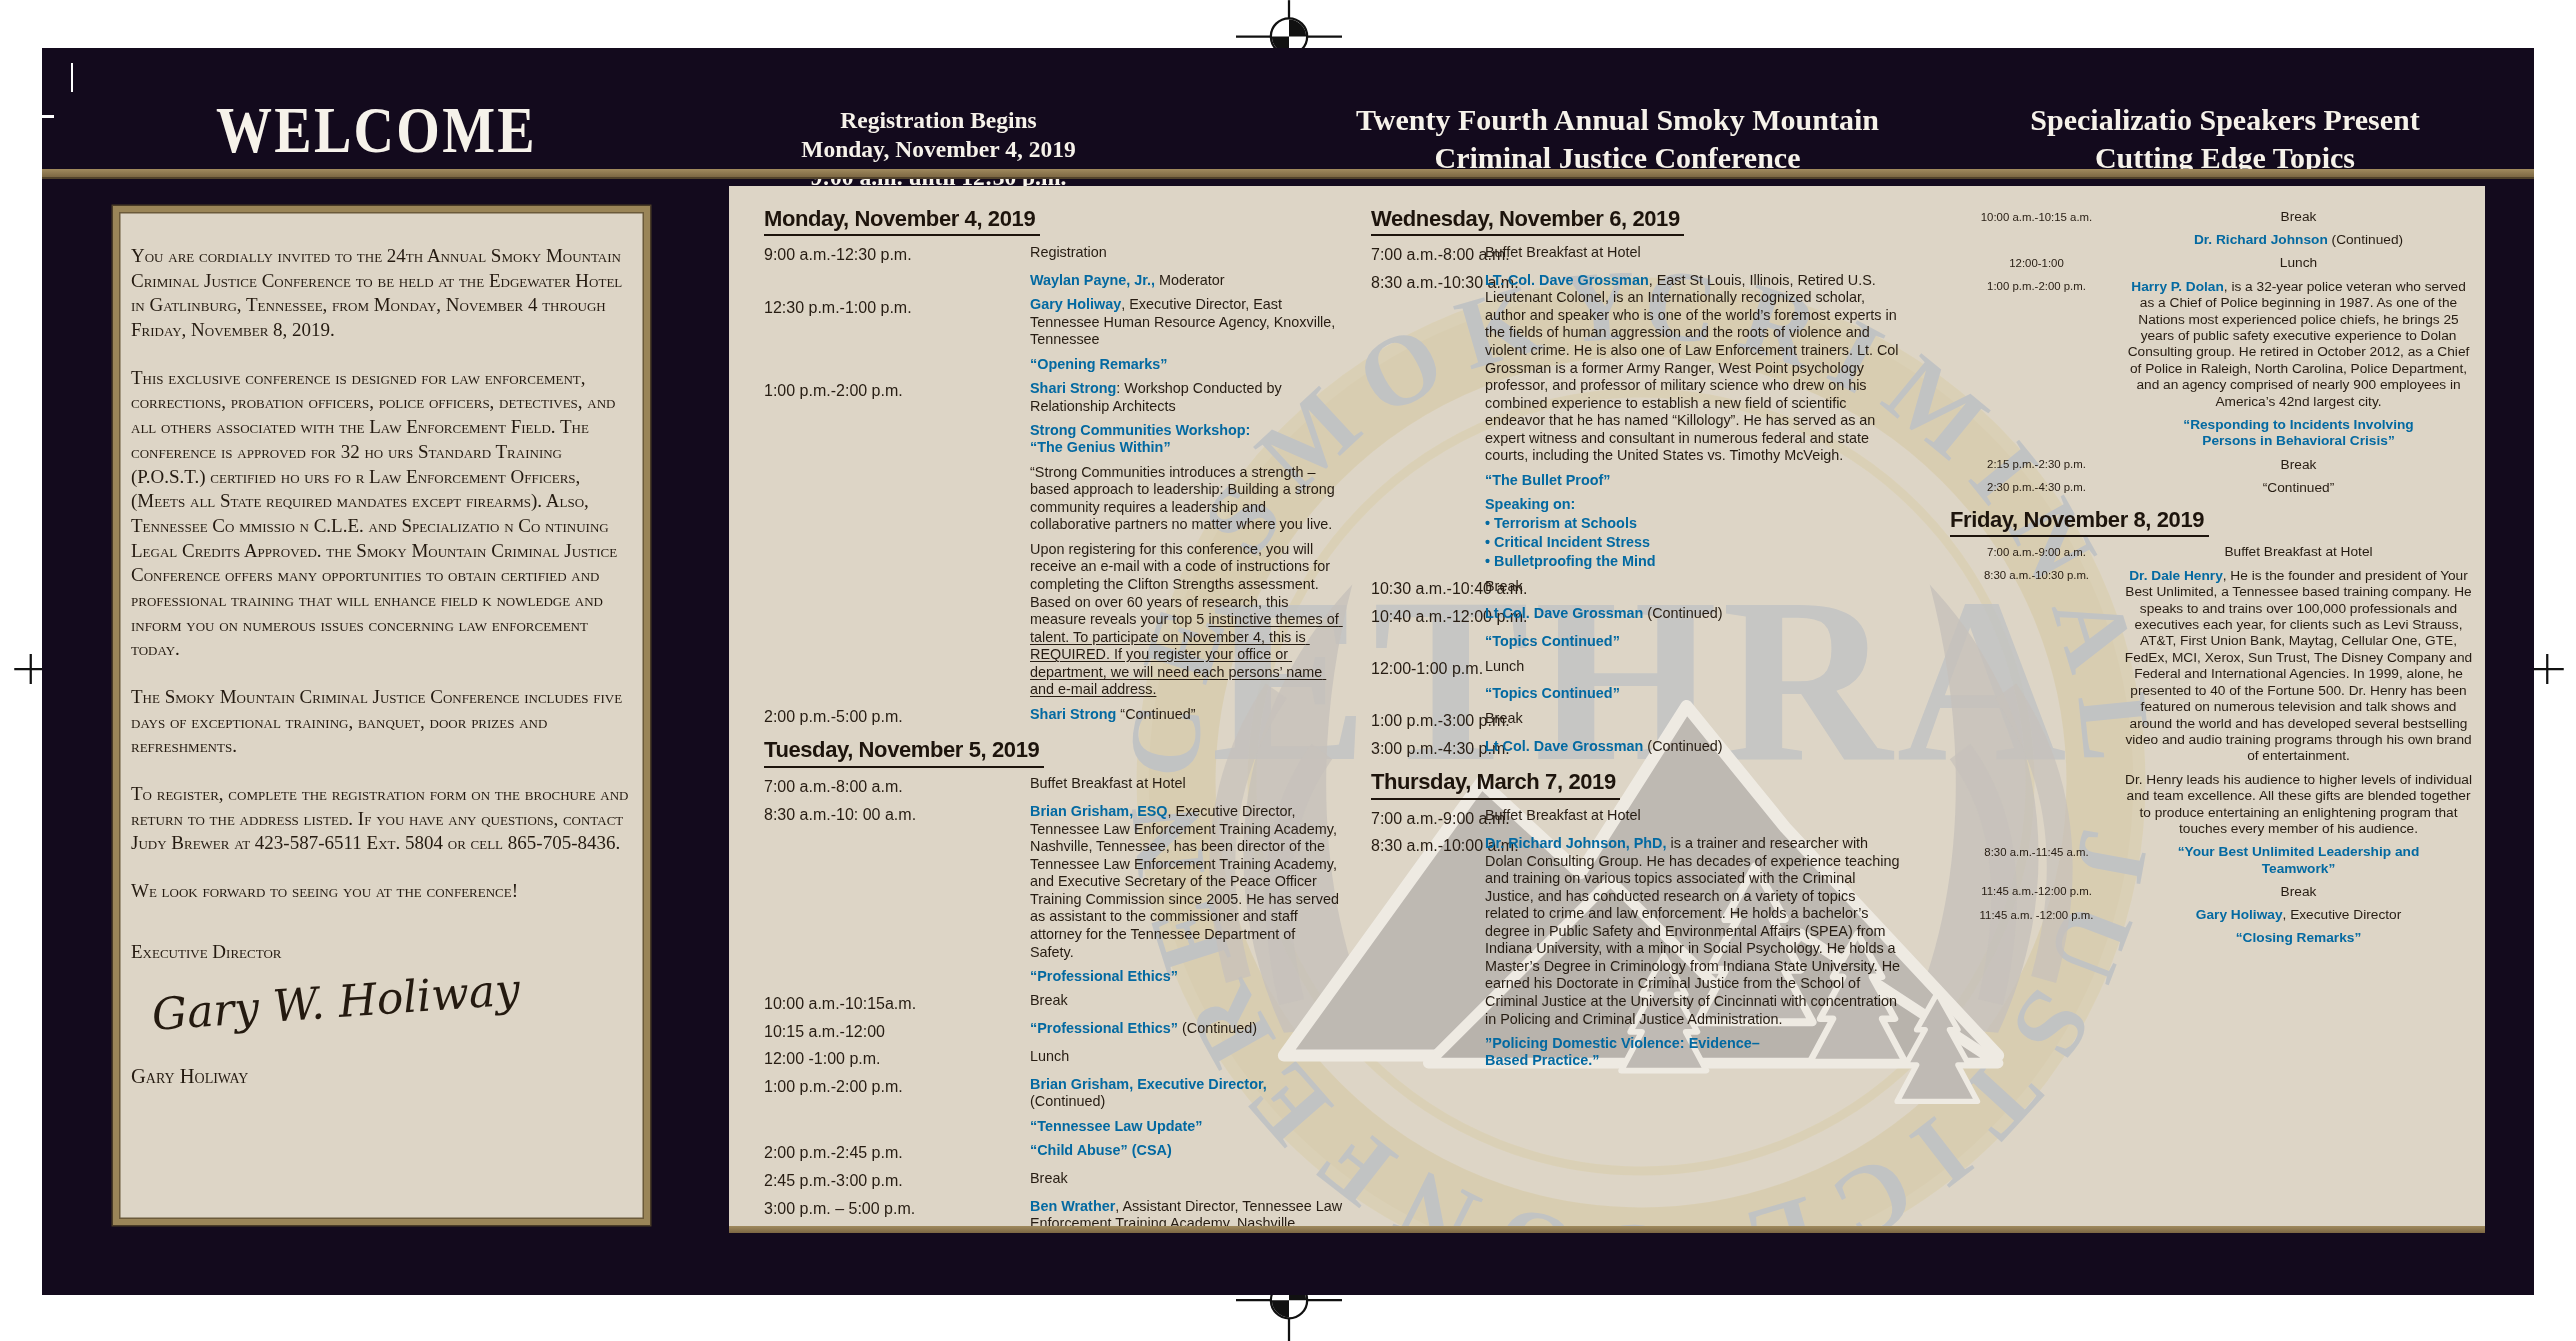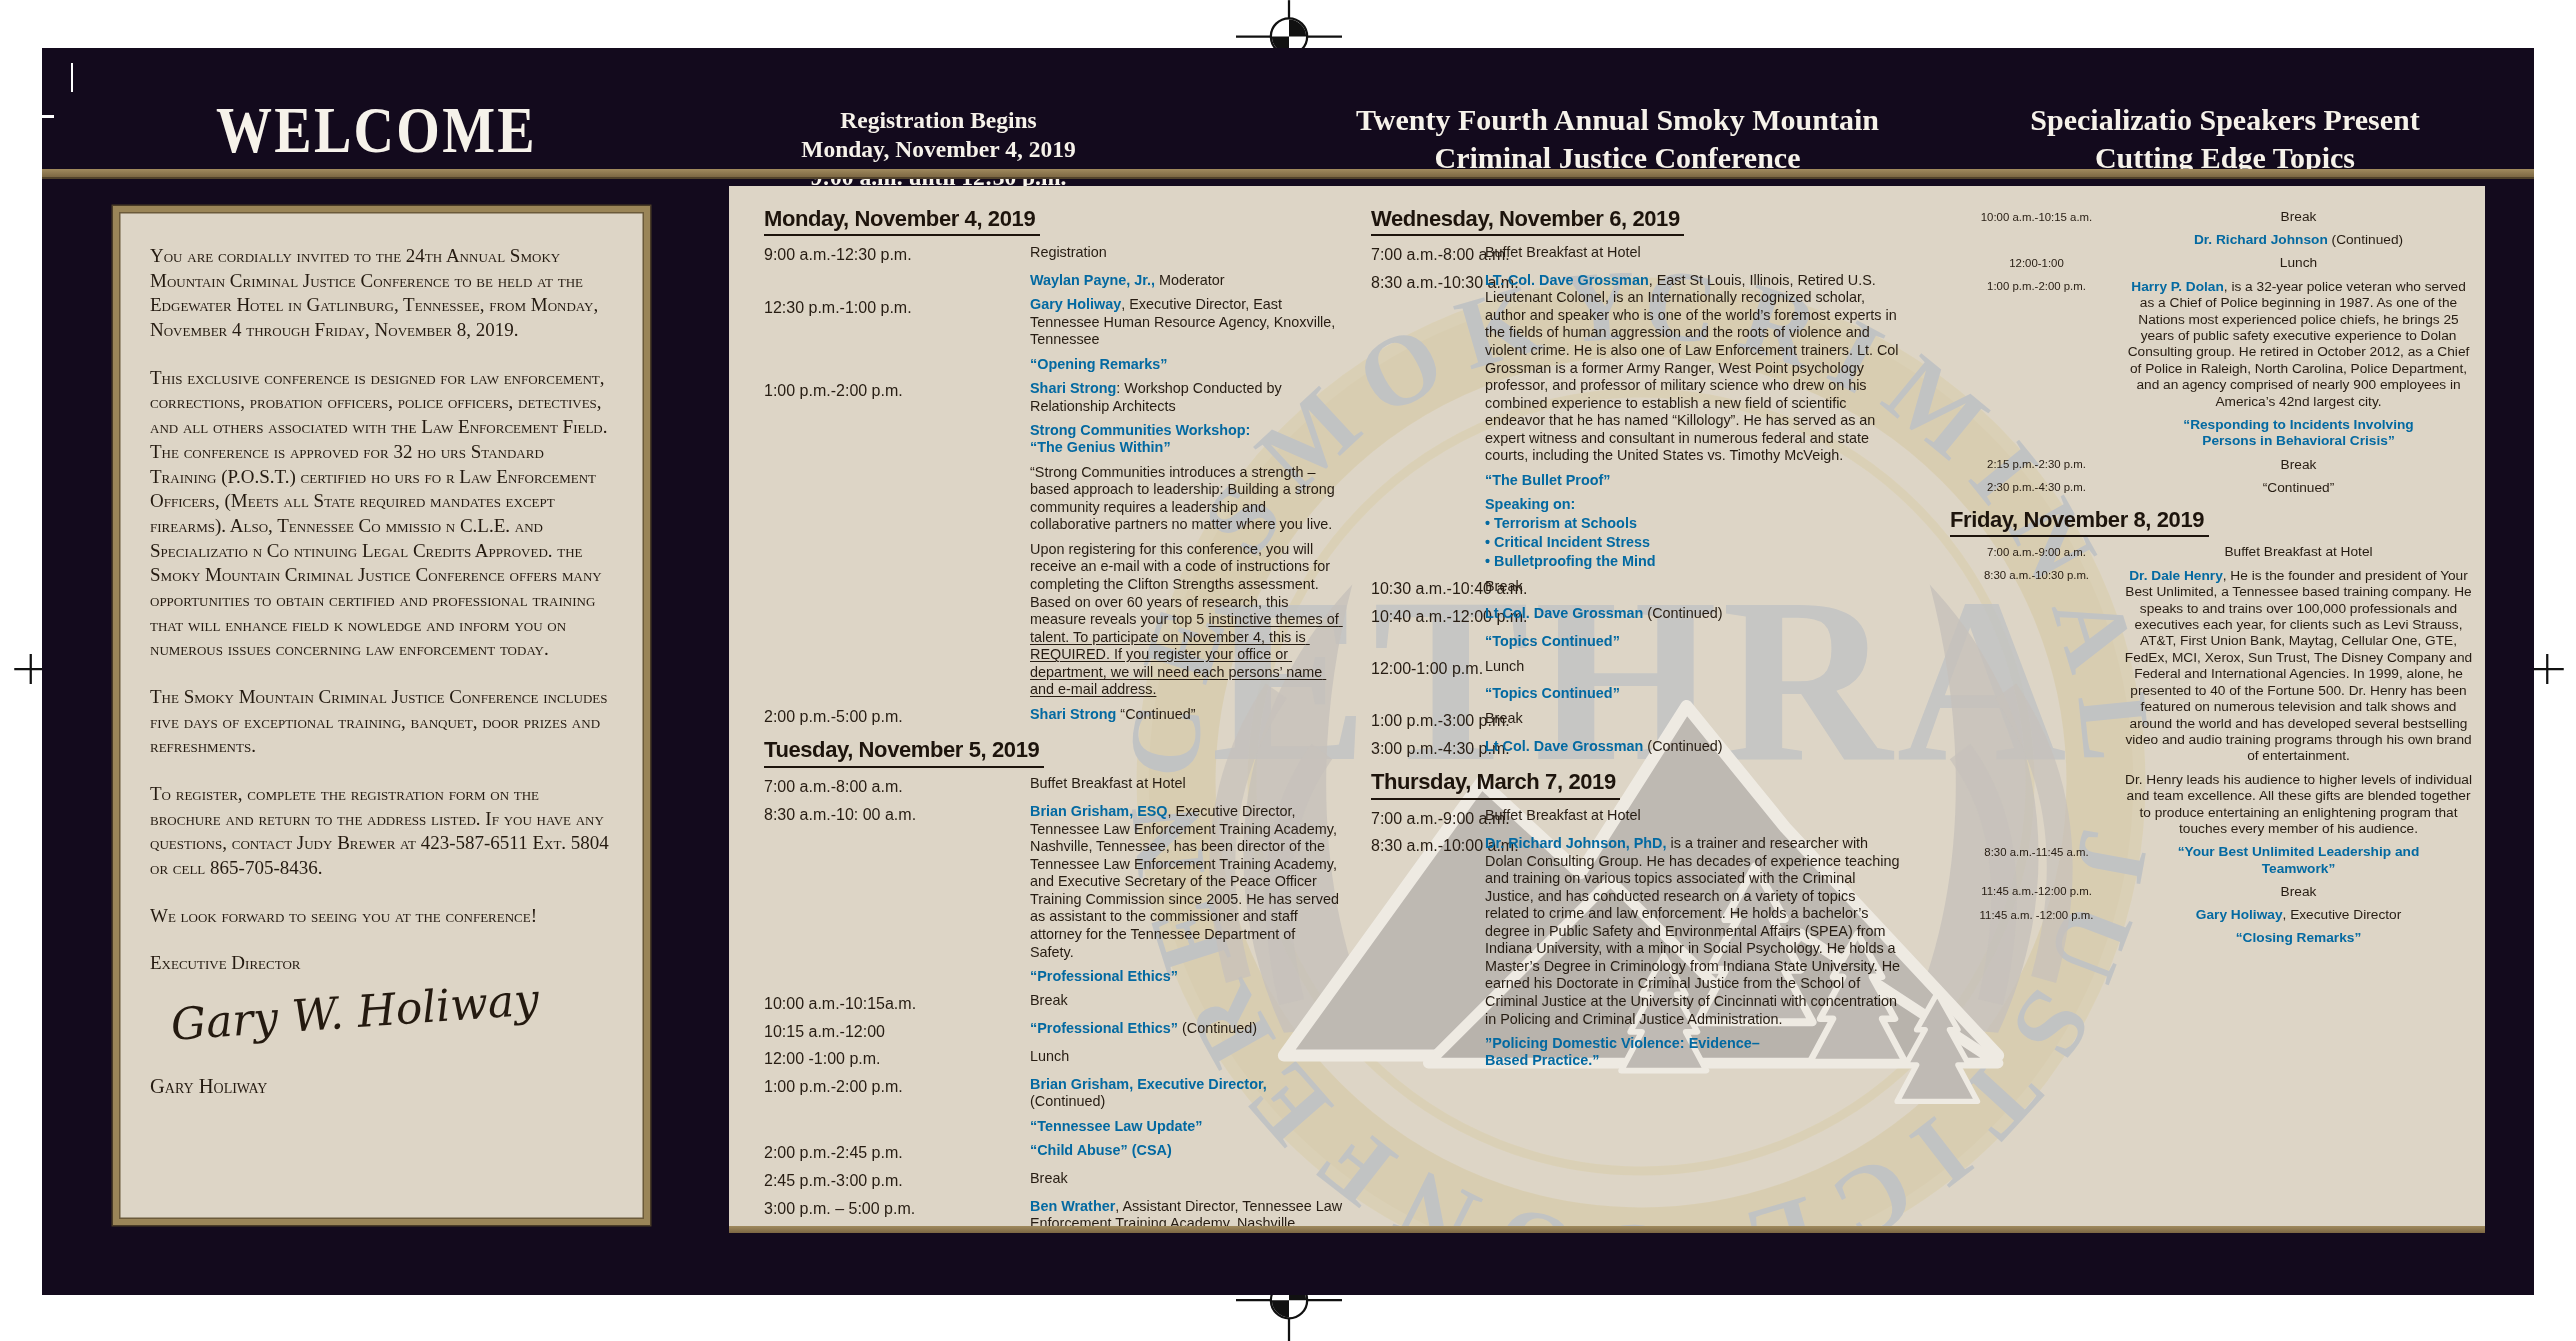--- a/index.html
+++ b/index.html
@@ -13,24 +13,24 @@
   .reg{left:665px;top:58px;width:463px;font-size:23.5px;line-height:1.22;}
   .conf-title{left:1306px;top:53px;width:539px;font-size:30px;line-height:1.28;}
   .spk-title{left:1944px;top:53px;width:478px;font-size:30px;line-height:1.28;}
 
   .rule{position:absolute;left:0;top:121px;width:100%;height:7.6px;background:linear-gradient(#a08a5e,#7c6743);border-bottom:2.3px solid #51422b;}
   .rule-bottom{position:absolute;left:687px;top:1178px;width:1756px;height:6.8px;background:linear-gradient(#a08a5e,#7c6743);}
 
   
   .wbox{position:absolute;left:71px;top:158px;width:537px;height:1019px;box-sizing:border-box;background:#ddd5c6;
         border:6px solid #9a8558;box-shadow:0 0 0 1.5px #4a3c27, inset 0 0 0 1.5px #6b5a3a;
-        padding:32px 31px;color:#241a10;font-family:"Liberation Serif",serif;font-variant:small-caps;
+        padding:32px 12px;color:#241a10;font-family:"Liberation Serif",serif;font-variant:small-caps;
         font-size:19px;line-height:1.3;}
   .wbox p{margin:0 0 23px 0;}
-  .wbox .closing{margin-top:4.6px;margin-bottom:22px;}
+  .wbox .closing{margin-top:4.6px;margin-bottom:36px;}
   .wbox .director{margin-bottom:21px;}
   .signature{font-family:"DejaVu Serif",serif;font-style:italic;font-size:44px;transform:rotate(-4deg);
              transform-origin:left;margin:15px 0 20px 21px;color:#241a10;font-variant:normal;}
   .gname{font-size:20.5px;}
 
   
   .panel{position:absolute;left:687px;top:138px;width:1756px;height:1040px;background:#ddd5c6;overflow:hidden;}
 
   .seal{position:absolute;left:403px;top:87px;pointer-events:none;}
 

